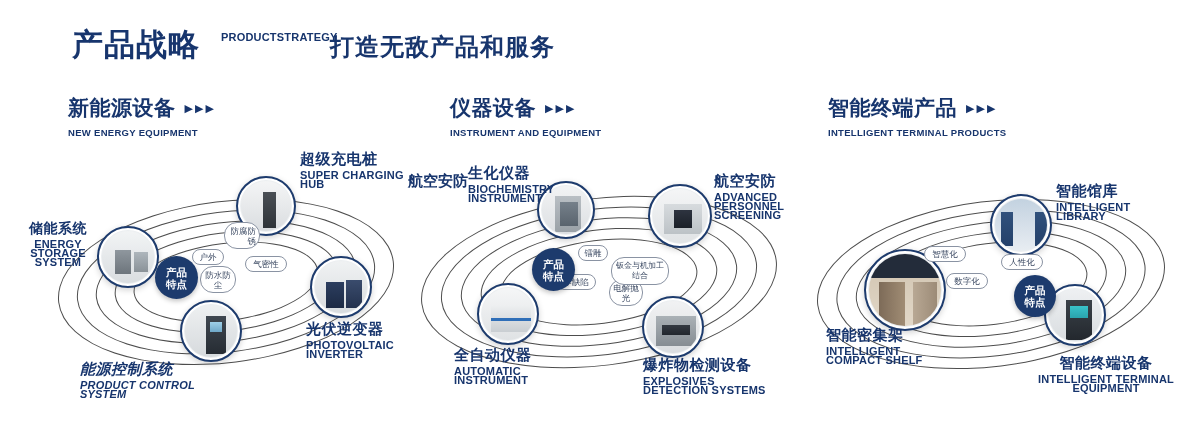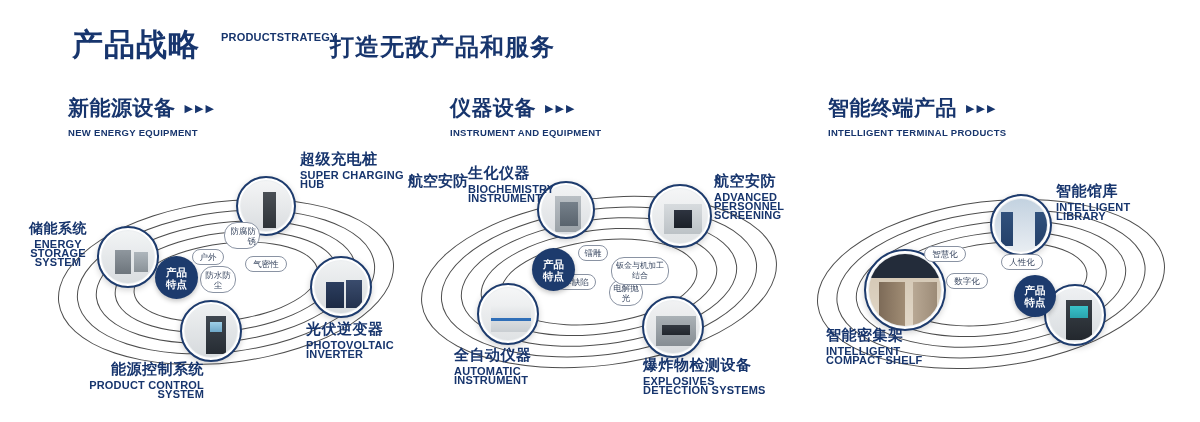--- a/index.html
+++ b/index.html
@@ -122,21 +122,21 @@
 
   
   .nlabel { position:absolute; color:#17356d; z-index:5; }
   .nlabel .zh { font-size:15px; font-weight:800; letter-spacing:.5px; }
   .nlabel .en { font-size:11px; font-weight:700; margin-top:2px; letter-spacing:.2px; line-height:9px; }
 
   .l-s1n1 { left:20px;  top:220px; width:76px; text-align:center; }
   .l-s1n1 .zh { font-size:14px; }
   .l-s1n2 { left:300px; top:150px; width:120px; }
   .l-s1n3 { left:306px; top:320px; width:130px; }
-  .l-s1n4 { left:80px;  top:360px; width:124px; text-align:right; }
+  .l-s1n4 { left:80px;  top:360px; width:124px; text-align:left;font-style:italic; }
   .l-s2side { position:absolute; left:408px; top:172px; font-size:15px; font-weight:800; color:#17356d; z-index:5; }
   .l-s2n1 { left:468px; top:164px; width:86px; }
   .l-s2n2 { left:714px; top:172px; width:112px; }
   .l-s2n3 { left:454px; top:346px; width:112px; }
   .l-s2n4 { left:643px; top:356px; width:140px; }
   .l-s3n1 { left:1056px; top:182px; width:120px; }
   .l-s3n2 { left:826px;  top:326px; width:106px; }
   .l-s3n3 { left:1030px; top:354px; width:152px; text-align:center; }
 </style>
 </head>
@@ -284,14 +284,18 @@
     </div>
 
   <div class="nlabel l-s3n1">
     <div class="zh">智能馆库</div>
     <div class="en">INTELLIGENT LIBRARY</div>
   </div>
   <div class="nlabel l-s3n2">
     <div class="zh">智能密集架</div>
     <div class="en">INTELLIGENT COMPACT SHELF</div>
   </div>
+  <div class="nlabel l-s3n3">
+    <div class="zh">智能终端设备</div>
+    <div class="en">INTELLIGENT TERMINAL EQUIPMENT</div>
+  </div>
 
 </div>
 
 </body></html>

